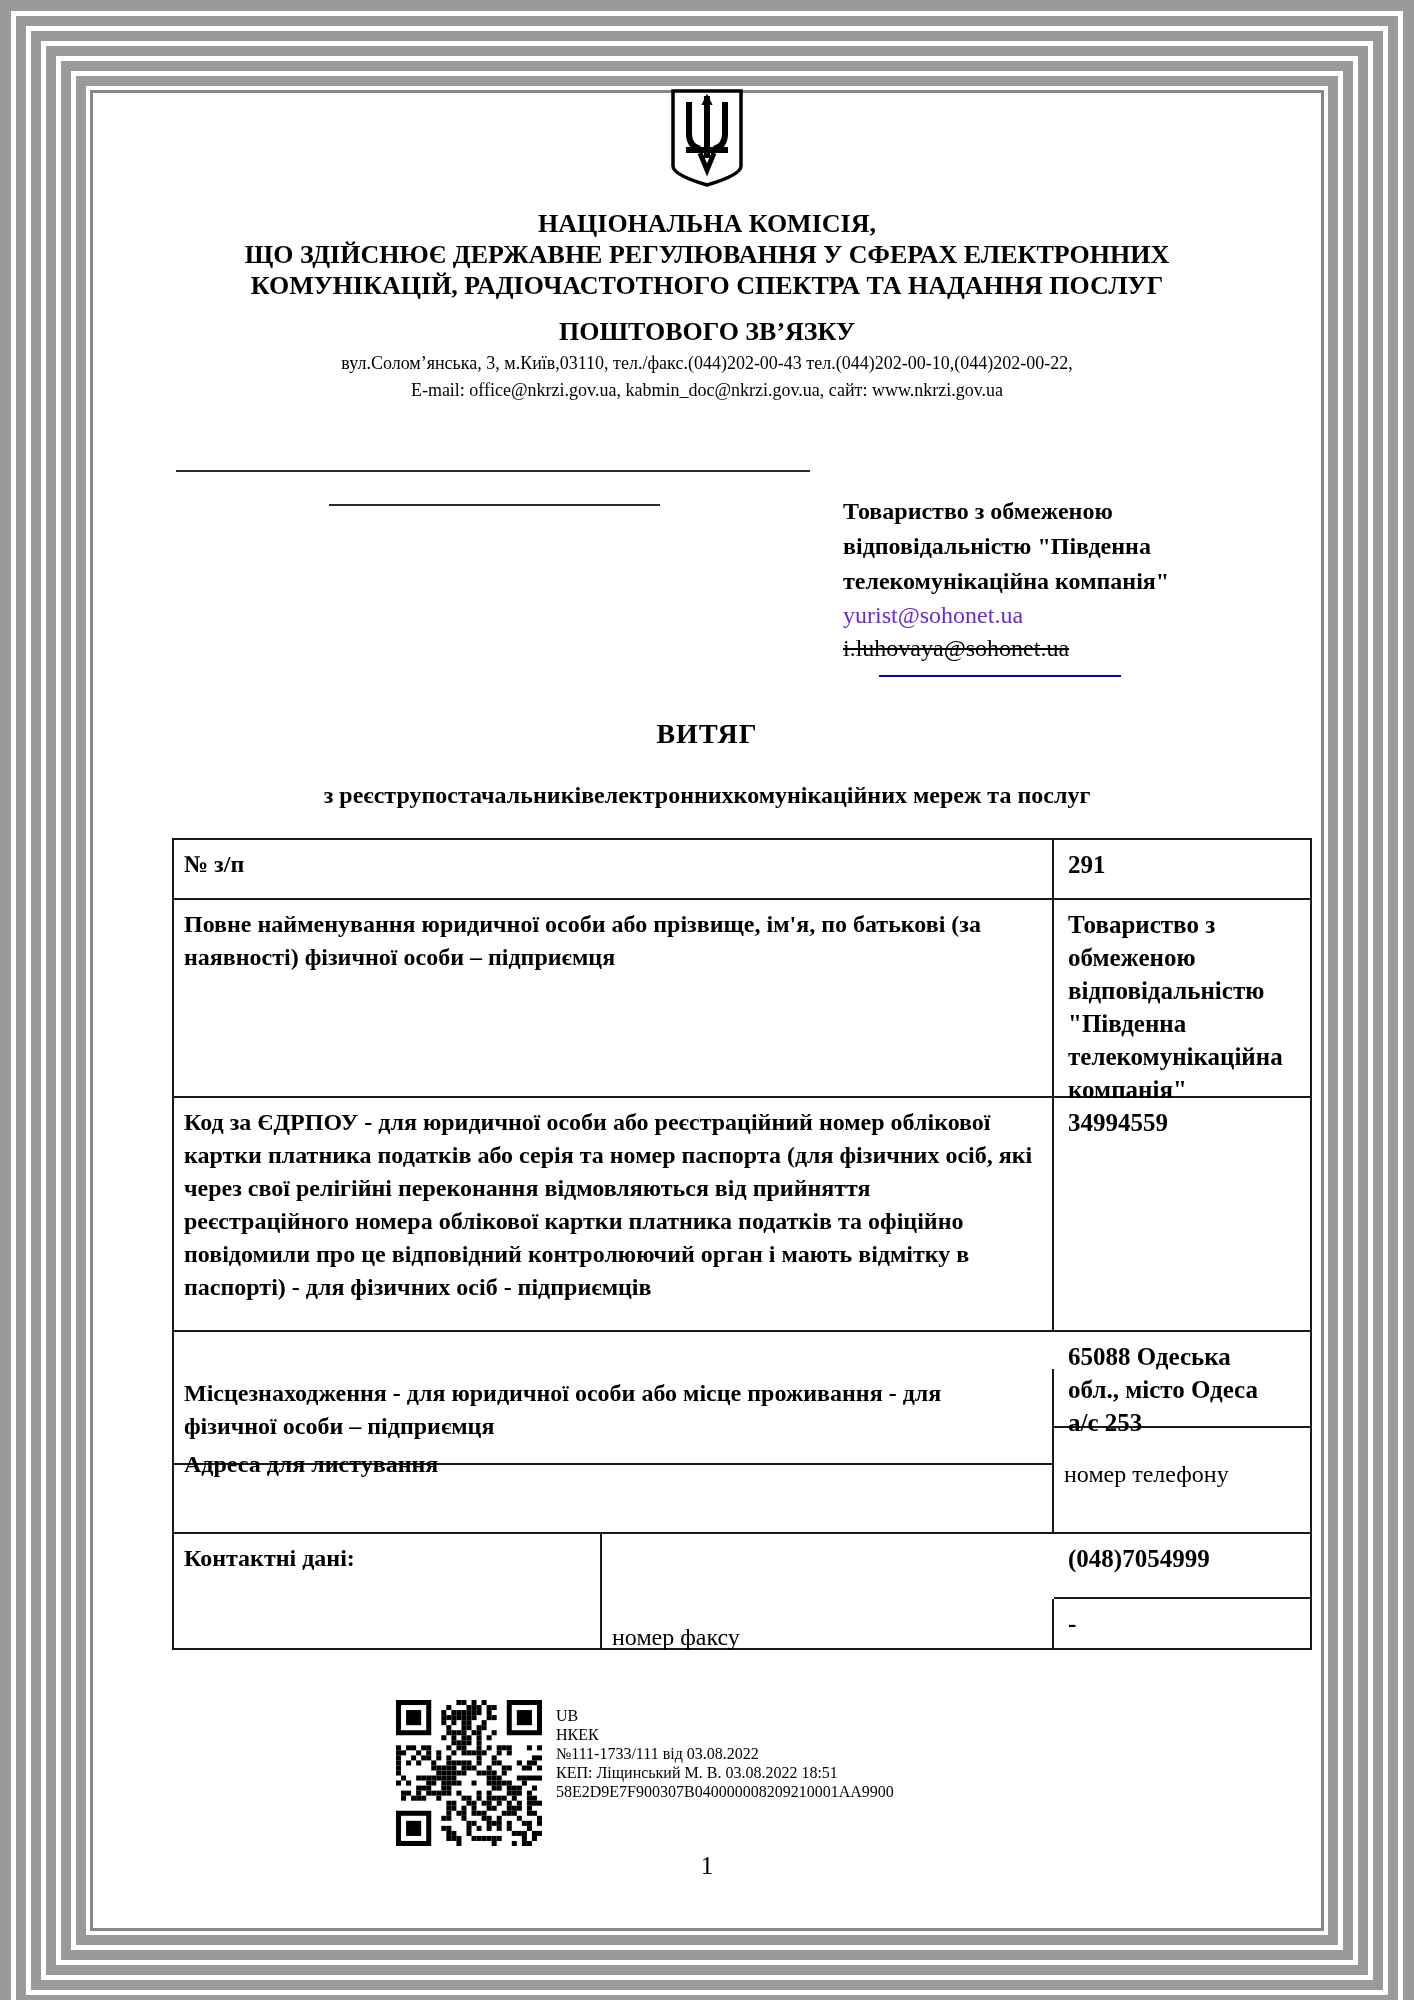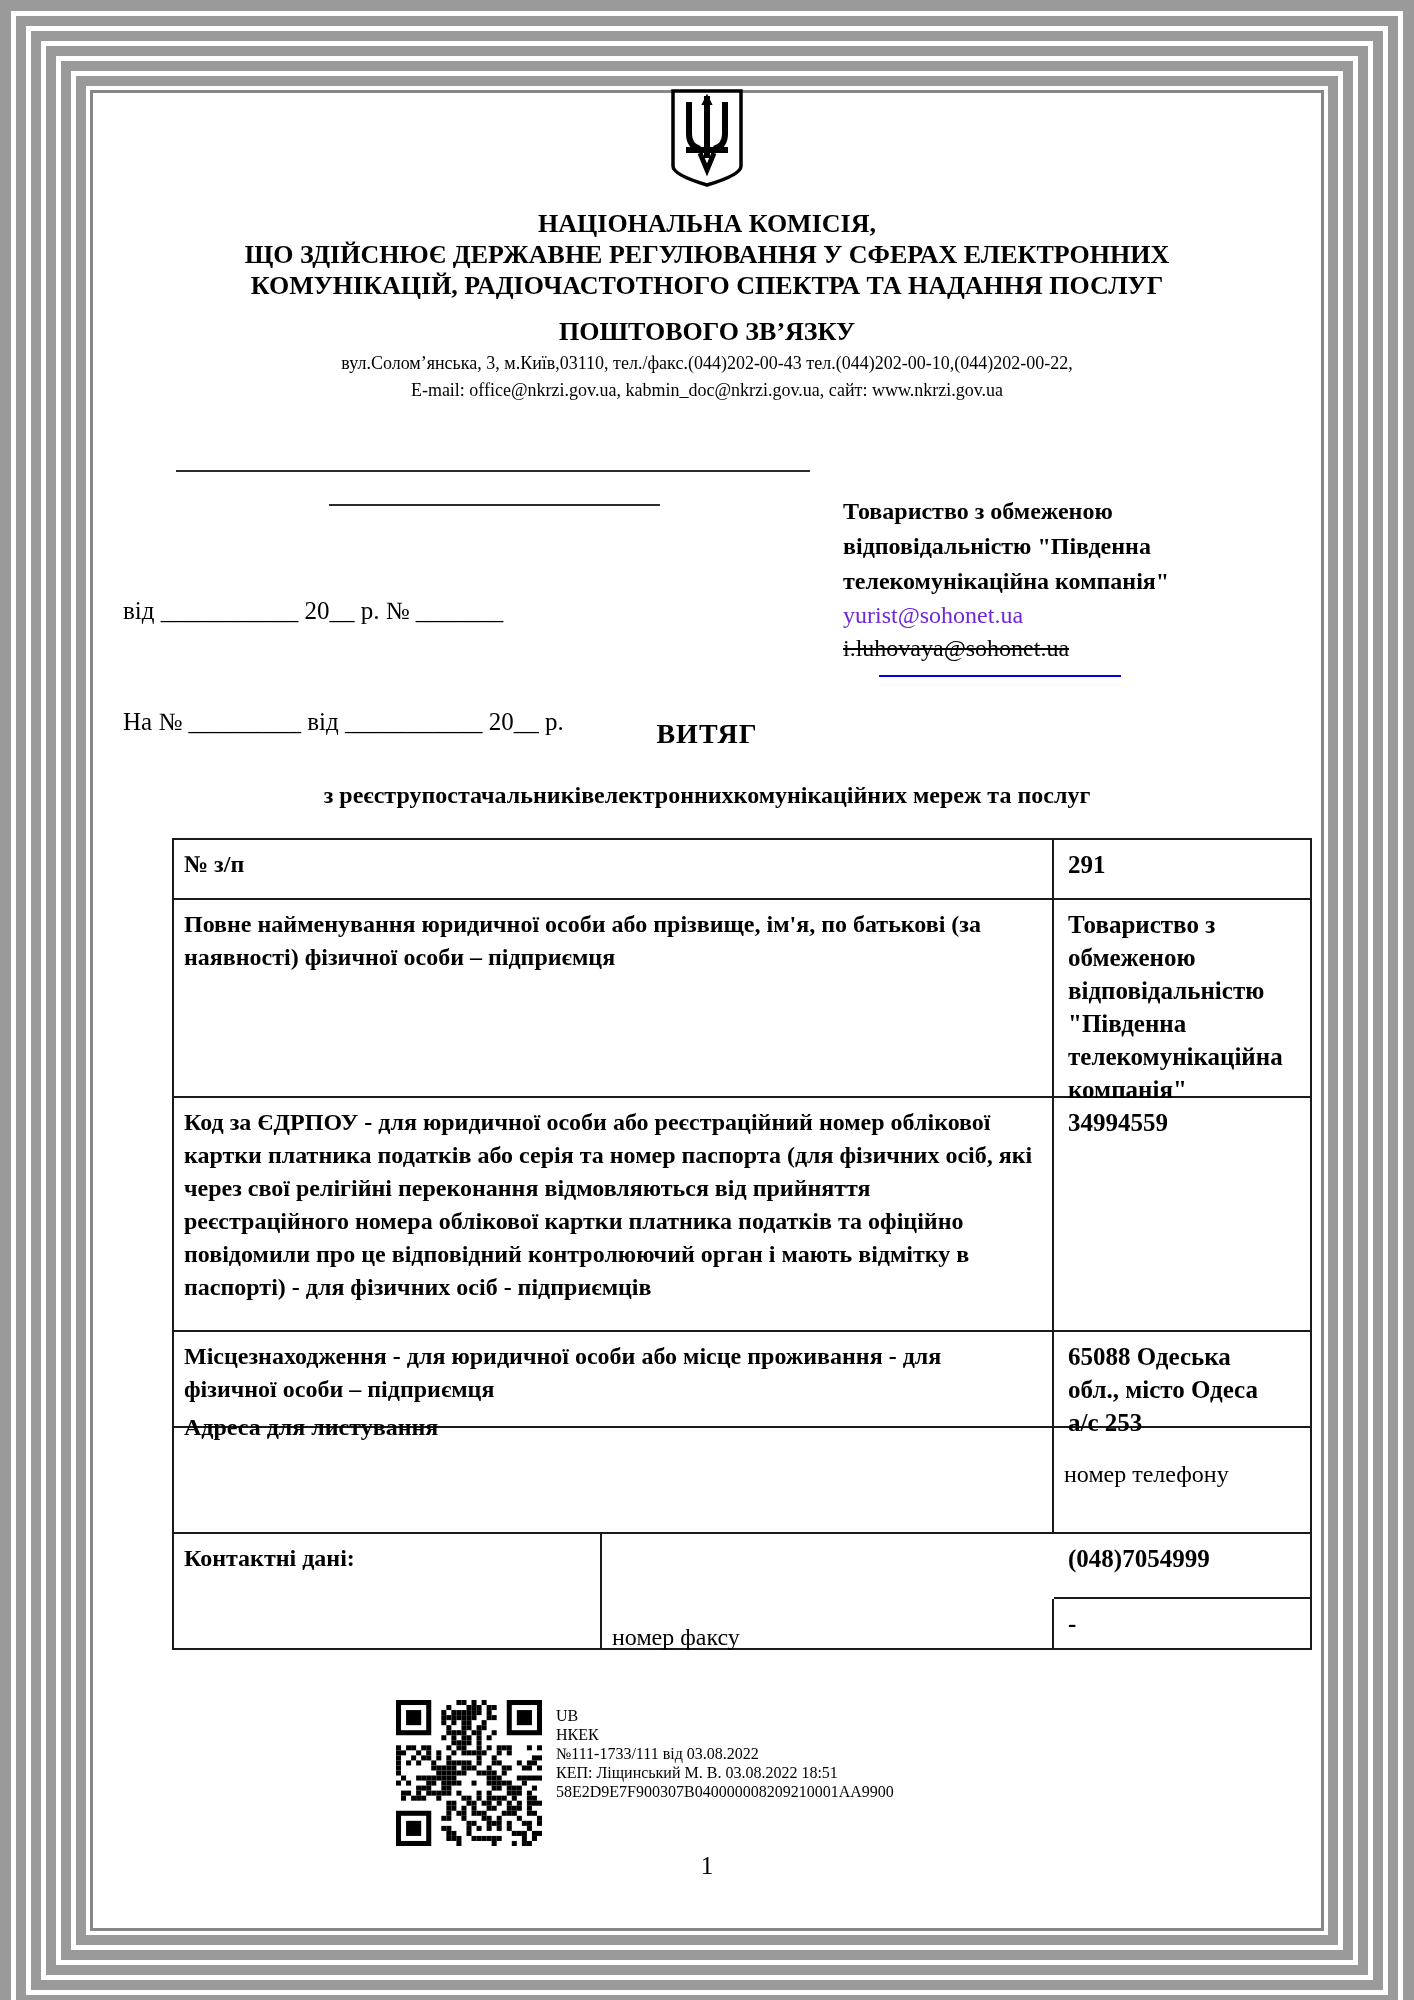--- a/index.html
+++ b/index.html
@@ -67,21 +67,21 @@
     grid-template-rows:60px 198px 234px 96px 106px 65px 51px;
     border-top:2px solid #1a1a1a;border-left:2px solid #1a1a1a;
     font-size:24px;line-height:33px;
   }
   .cell{border-right:2px solid #1a1a1a;border-bottom:2px solid #1a1a1a;
     box-sizing:border-box;padding:8px 12px 8px 10px;position:relative;}
   .cell.label{font-weight:bold;}
   .cell.value{font-weight:bold;font-size:25px;padding-left:14px;padding-right:44px;}
   .c-span2{grid-column:1 / span 2;}
   .c-col3{grid-column:3;}
-  .c-loc-label{grid-column:1 / span 2;grid-row:4 / span 2;}
+  .c-loc-label{grid-column:1 / span 2;grid-row:4 / span 2;margin-top:37px;}
   .c-contact-label{grid-column:1;grid-row:6 / span 2;}
   .row-split-line{position:absolute;left:0;right:0;top:94px;height:2px;background:#1a1a1a;}
   .mailing-label{position:absolute;left:10px;top:95px;transform:translateY(-50%);
     font-weight:bold;white-space:nowrap;}
   .c-phone-label{padding-top:30px;font-weight:normal;}
   .c-fax-label{padding-top:22px;font-weight:normal;}
   .c-loc-value{padding-top:14px;}
 
   .qr-block{position:absolute;top:1604px;left:300px;display:flex;align-items:flex-start;}
   .qr-svg{width:146px;height:146px;display:block;}
@@ -121,24 +121,20 @@
 
     <div class="org-address">
       <div>вул.Солом’янська, 3, м.Київ,03110, тел./факс.(044)202-00-43 тел.(044)202-00-10,(044)202-00-22,</div>
       <div>E-mail: office@nkrzi.gov.ua, kabmin_doc@nkrzi.gov.ua, сайт: www.nkrzi.gov.ua</div>
     </div>
 
 
     <div class="blank-line-1"></div>
     <div class="blank-line-2"></div>
 
-    <div class="ref-lines">
-      <div>від ___________ 20__ р. № _______</div>
-      <div>На № _________ від ___________ 20__ р.</div>
-    </div>
 
     <div class="addressee">
       <div class="name">Товариство з обмеженою</div>
       <div class="name">відповідальністю "Південна</div>
       <div class="name">телекомунікаційна компанія"</div>
       <a class="email" href="#" style="color: #6d28d9; border-color: rgb(0, 0, 238);">yurist@sohonet.ua</a>
       <a class="email struck" href="#" style="color: #000000; border-color: rgb(0, 0, 238);">i.luhovaya@sohonet.ua</a>
       <div class="blue-line" style="color: rgb(0, 0, 238); border-color: rgb(0, 0, 238);"></div>
     </div>
 

